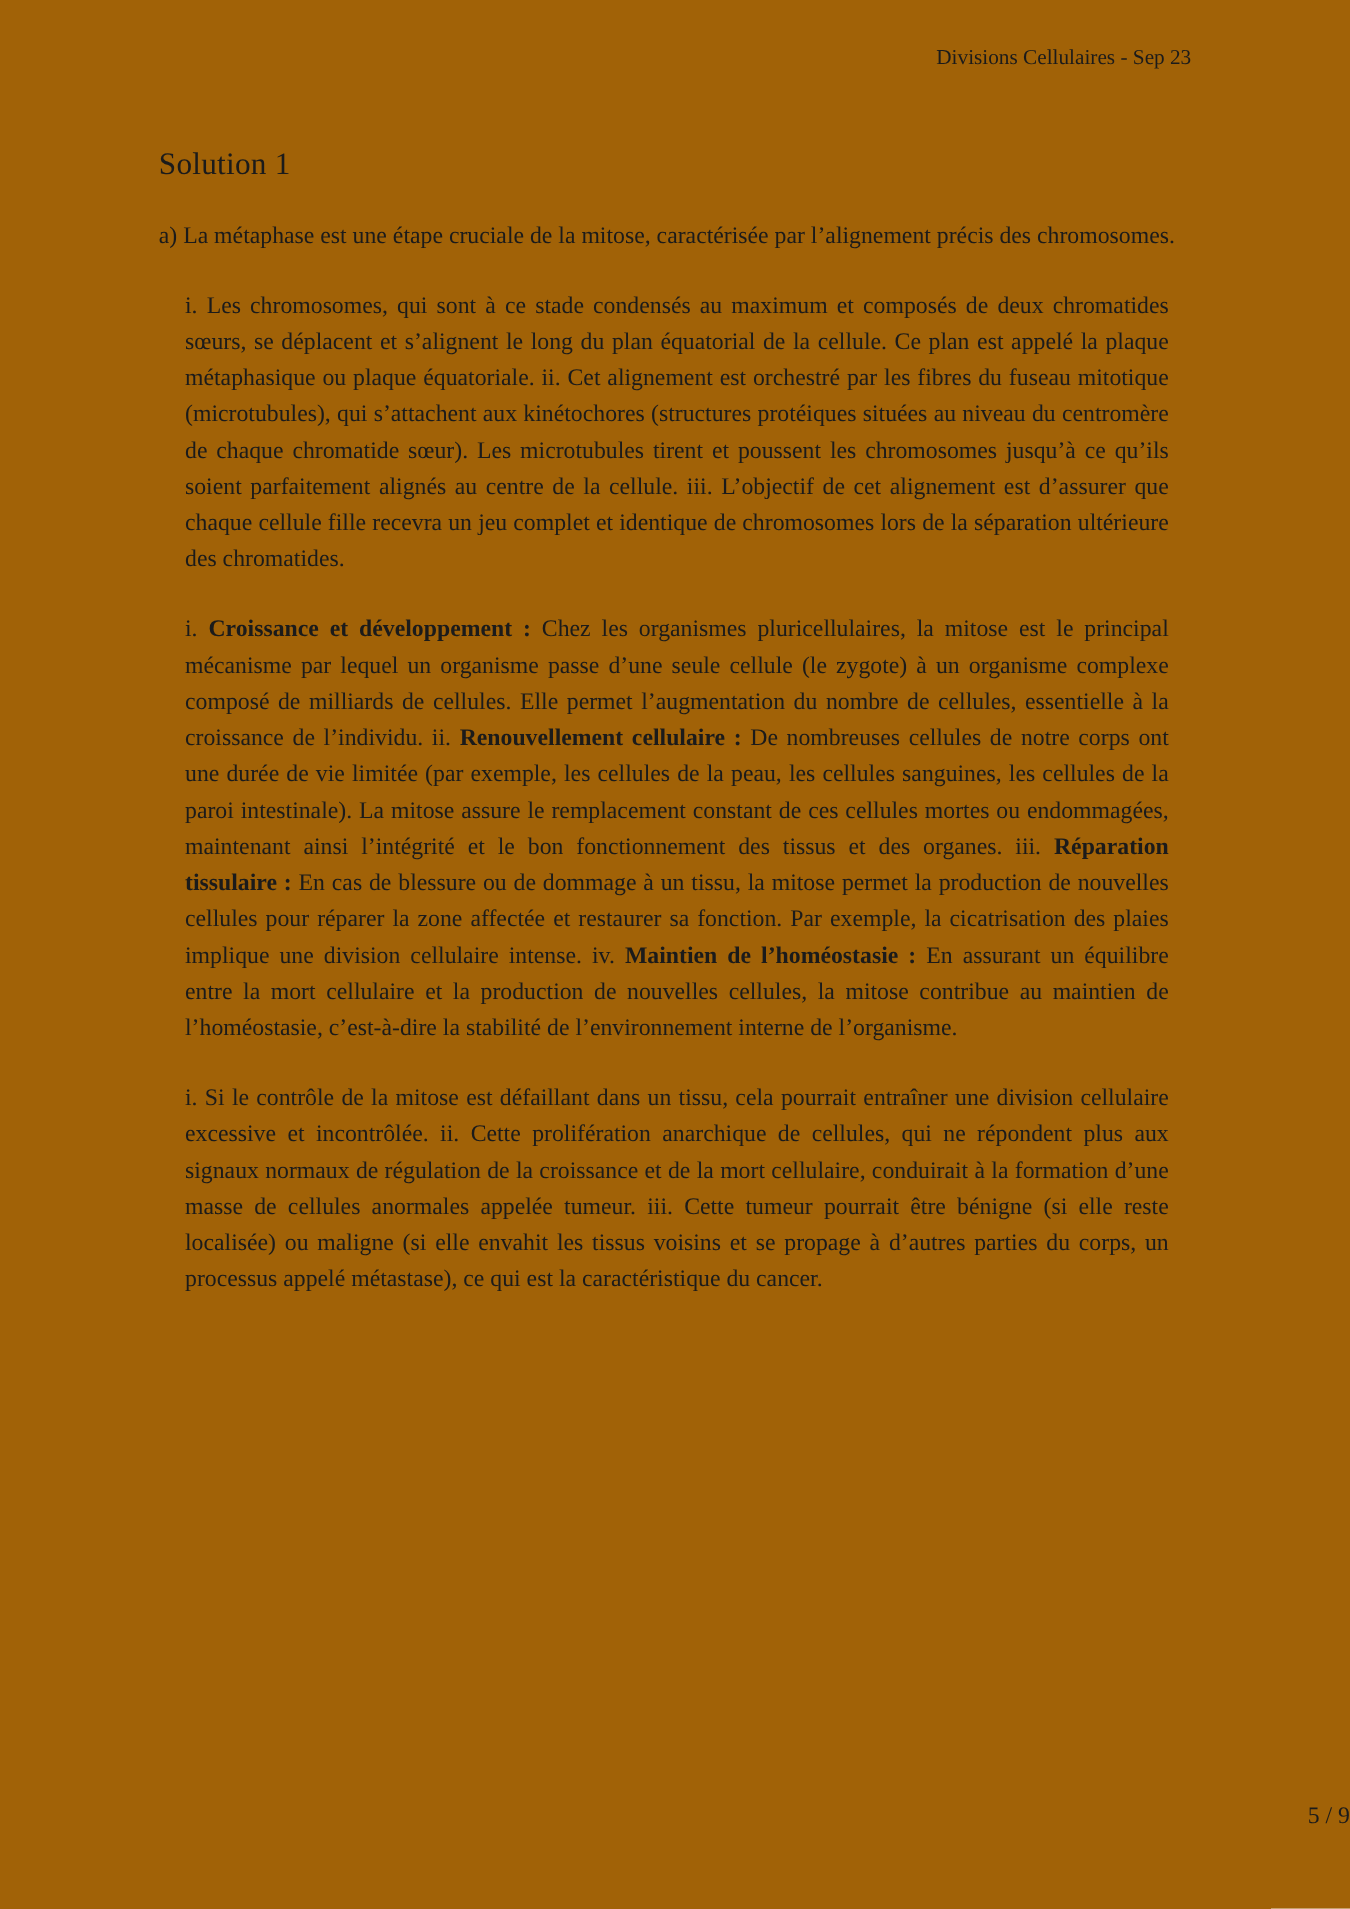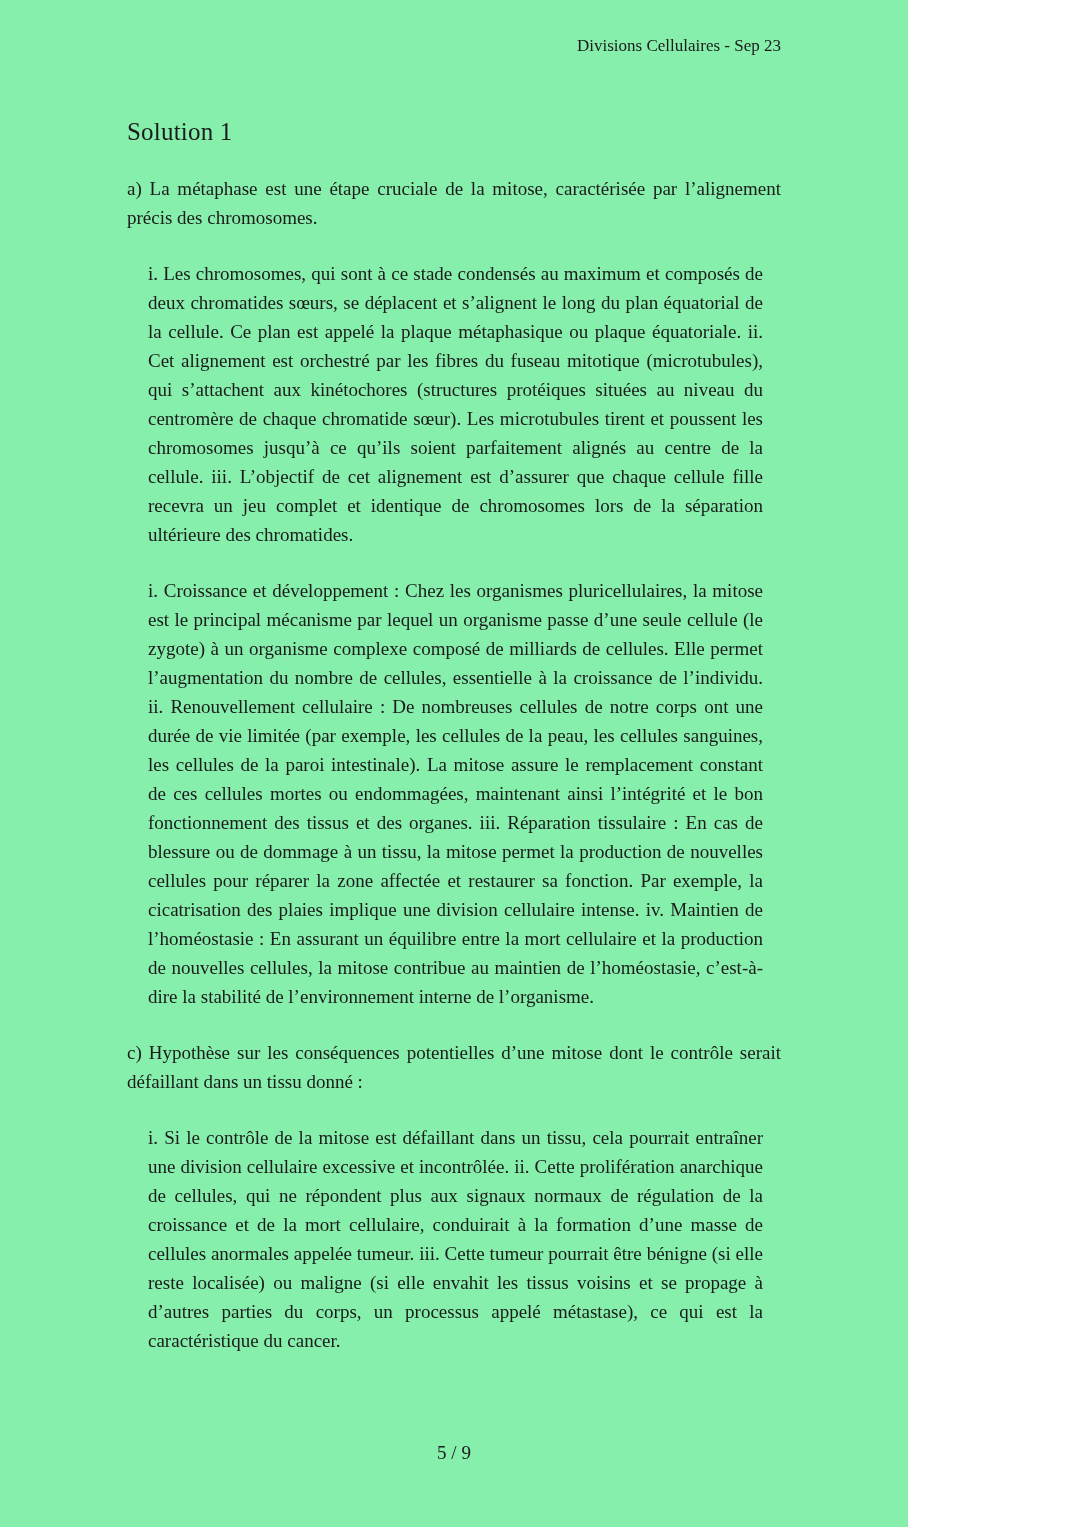--- a/index.html
+++ b/index.html
@@ -3,23 +3,23 @@
 <meta charset="utf-8">
 <style>
   * { margin: 0; padding: 0; box-sizing: border-box; }
   html, body {
     background: #ffffff;
     font-family: "Liberation Serif", "DejaVu Serif", serif;
     color: #1b1b1b;
   }
   .page {
     position: relative;
-    width: 908px;
+    width: 1080px;
     height: 1527px;
-    background: #86efac;
+    background: #a16207;
     overflow: hidden;
   }
   .running-header {
     position: absolute;
     top: 36px;
     right: 127px;
     font-size: 17px;
     color: #1b1b1b;
   }
   .content {
@@ -45,25 +45,25 @@
     padding-left: 21px;
     padding-right: 18px;
   }
   .indent-block p.body-par { margin-bottom: 0; }
   .lead-par { margin-top: 16px; }
   .page-footer {
     position: absolute;
     bottom: 63px;
     left: 0;
     width: 100%;
-    text-align: center;
+    text-align: right;
     font-size: 19px;
     color: #1b1b1b;
   }
-  b { font-weight: normal; }
+  b { font-weight: bold; }
 </style>
 </head>
 <body>
 
 <div class="page">
 
   <div class="running-header">
     <span>Divisions Cellulaires - Sep 23</span>
   </div>
 
@@ -76,21 +76,20 @@
 
     <div class="indent-block">
       <p class="body-par">i. Les chromosomes, qui sont à ce stade condensés au maximum et composés de deux chromatides sœurs, se déplacent et s’alignent le long du plan équatorial de la cellule. Ce plan est appelé la plaque métaphasique ou plaque équatoriale. ii. Cet alignement est orchestré par les fibres du fuseau mitotique (microtubules), qui s’attachent aux kinétochores (structures protéiques situées au niveau du centromère de chaque chromatide sœur). Les microtubules tirent et poussent les chromosomes jusqu’à ce qu’ils soient parfaitement alignés au centre de la cellule. iii. L’objectif de cet alignement est d’assurer que chaque cellule fille recevra un jeu complet et identique de chromosomes lors de la séparation ultérieure des chromatides.</p>
     </div>
 
 
     <div class="indent-block">
       <p class="body-par"><span>i. </span><b>Croissance et développement :</b><span> Chez les organismes pluricellulaires, la mitose est le principal mécanisme par lequel un organisme passe d’une seule cellule (le zygote) à un organisme complexe composé de milliards de cellules. Elle permet l’augmentation du nombre de cellules, essentielle à la croissance de l’individu. ii. </span><b>Renouvellement cellulaire :</b><span> De nombreuses cellules de notre corps ont une durée de vie limitée (par exemple, les cellules de la peau, les cellules sanguines, les cellules de la paroi intestinale). La mitose assure le remplacement constant de ces cellules mortes ou endommagées, maintenant ainsi l’intégrité et le bon fonctionnement des tissus et des organes. iii. </span><b>Réparation tissulaire :</b><span> En cas de blessure ou de dommage à un tissu, la mitose permet la production de nouvelles cellules pour réparer la zone affectée et restaurer sa fonction. Par exemple, la cicatrisation des plaies implique une division cellulaire intense. iv. </span><b>Maintien de l’homéostasie :</b><span> En assurant un équilibre entre la mort cellulaire et la production de nouvelles cellules, la mitose contribue au maintien de l’homéostasie, c’est-à-dire la stabilité de l’environnement interne de l’organisme.</span></p>
     </div>
 
-    <p class="body-par lead-par">c) Hypothèse sur les conséquences potentielles d’une mitose dont le contrôle serait défaillant dans un tissu donné :</p>
 
     <div class="indent-block">
       <p class="body-par">i. Si le contrôle de la mitose est défaillant dans un tissu, cela pourrait entraîner une division cellulaire excessive et incontrôlée. ii. Cette prolifération anarchique de cellules, qui ne répondent plus aux signaux normaux de régulation de la croissance et de la mort cellulaire, conduirait à la formation d’une masse de cellules anormales appelée tumeur. iii. Cette tumeur pourrait être bénigne (si elle reste localisée) ou maligne (si elle envahit les tissus voisins et se propage à d’autres parties du corps, un processus appelé métastase), ce qui est la caractéristique du cancer.</p>
     </div>
 
   </div>
 
   <div class="page-footer">
     <span>5 / 9</span>
   </div>

